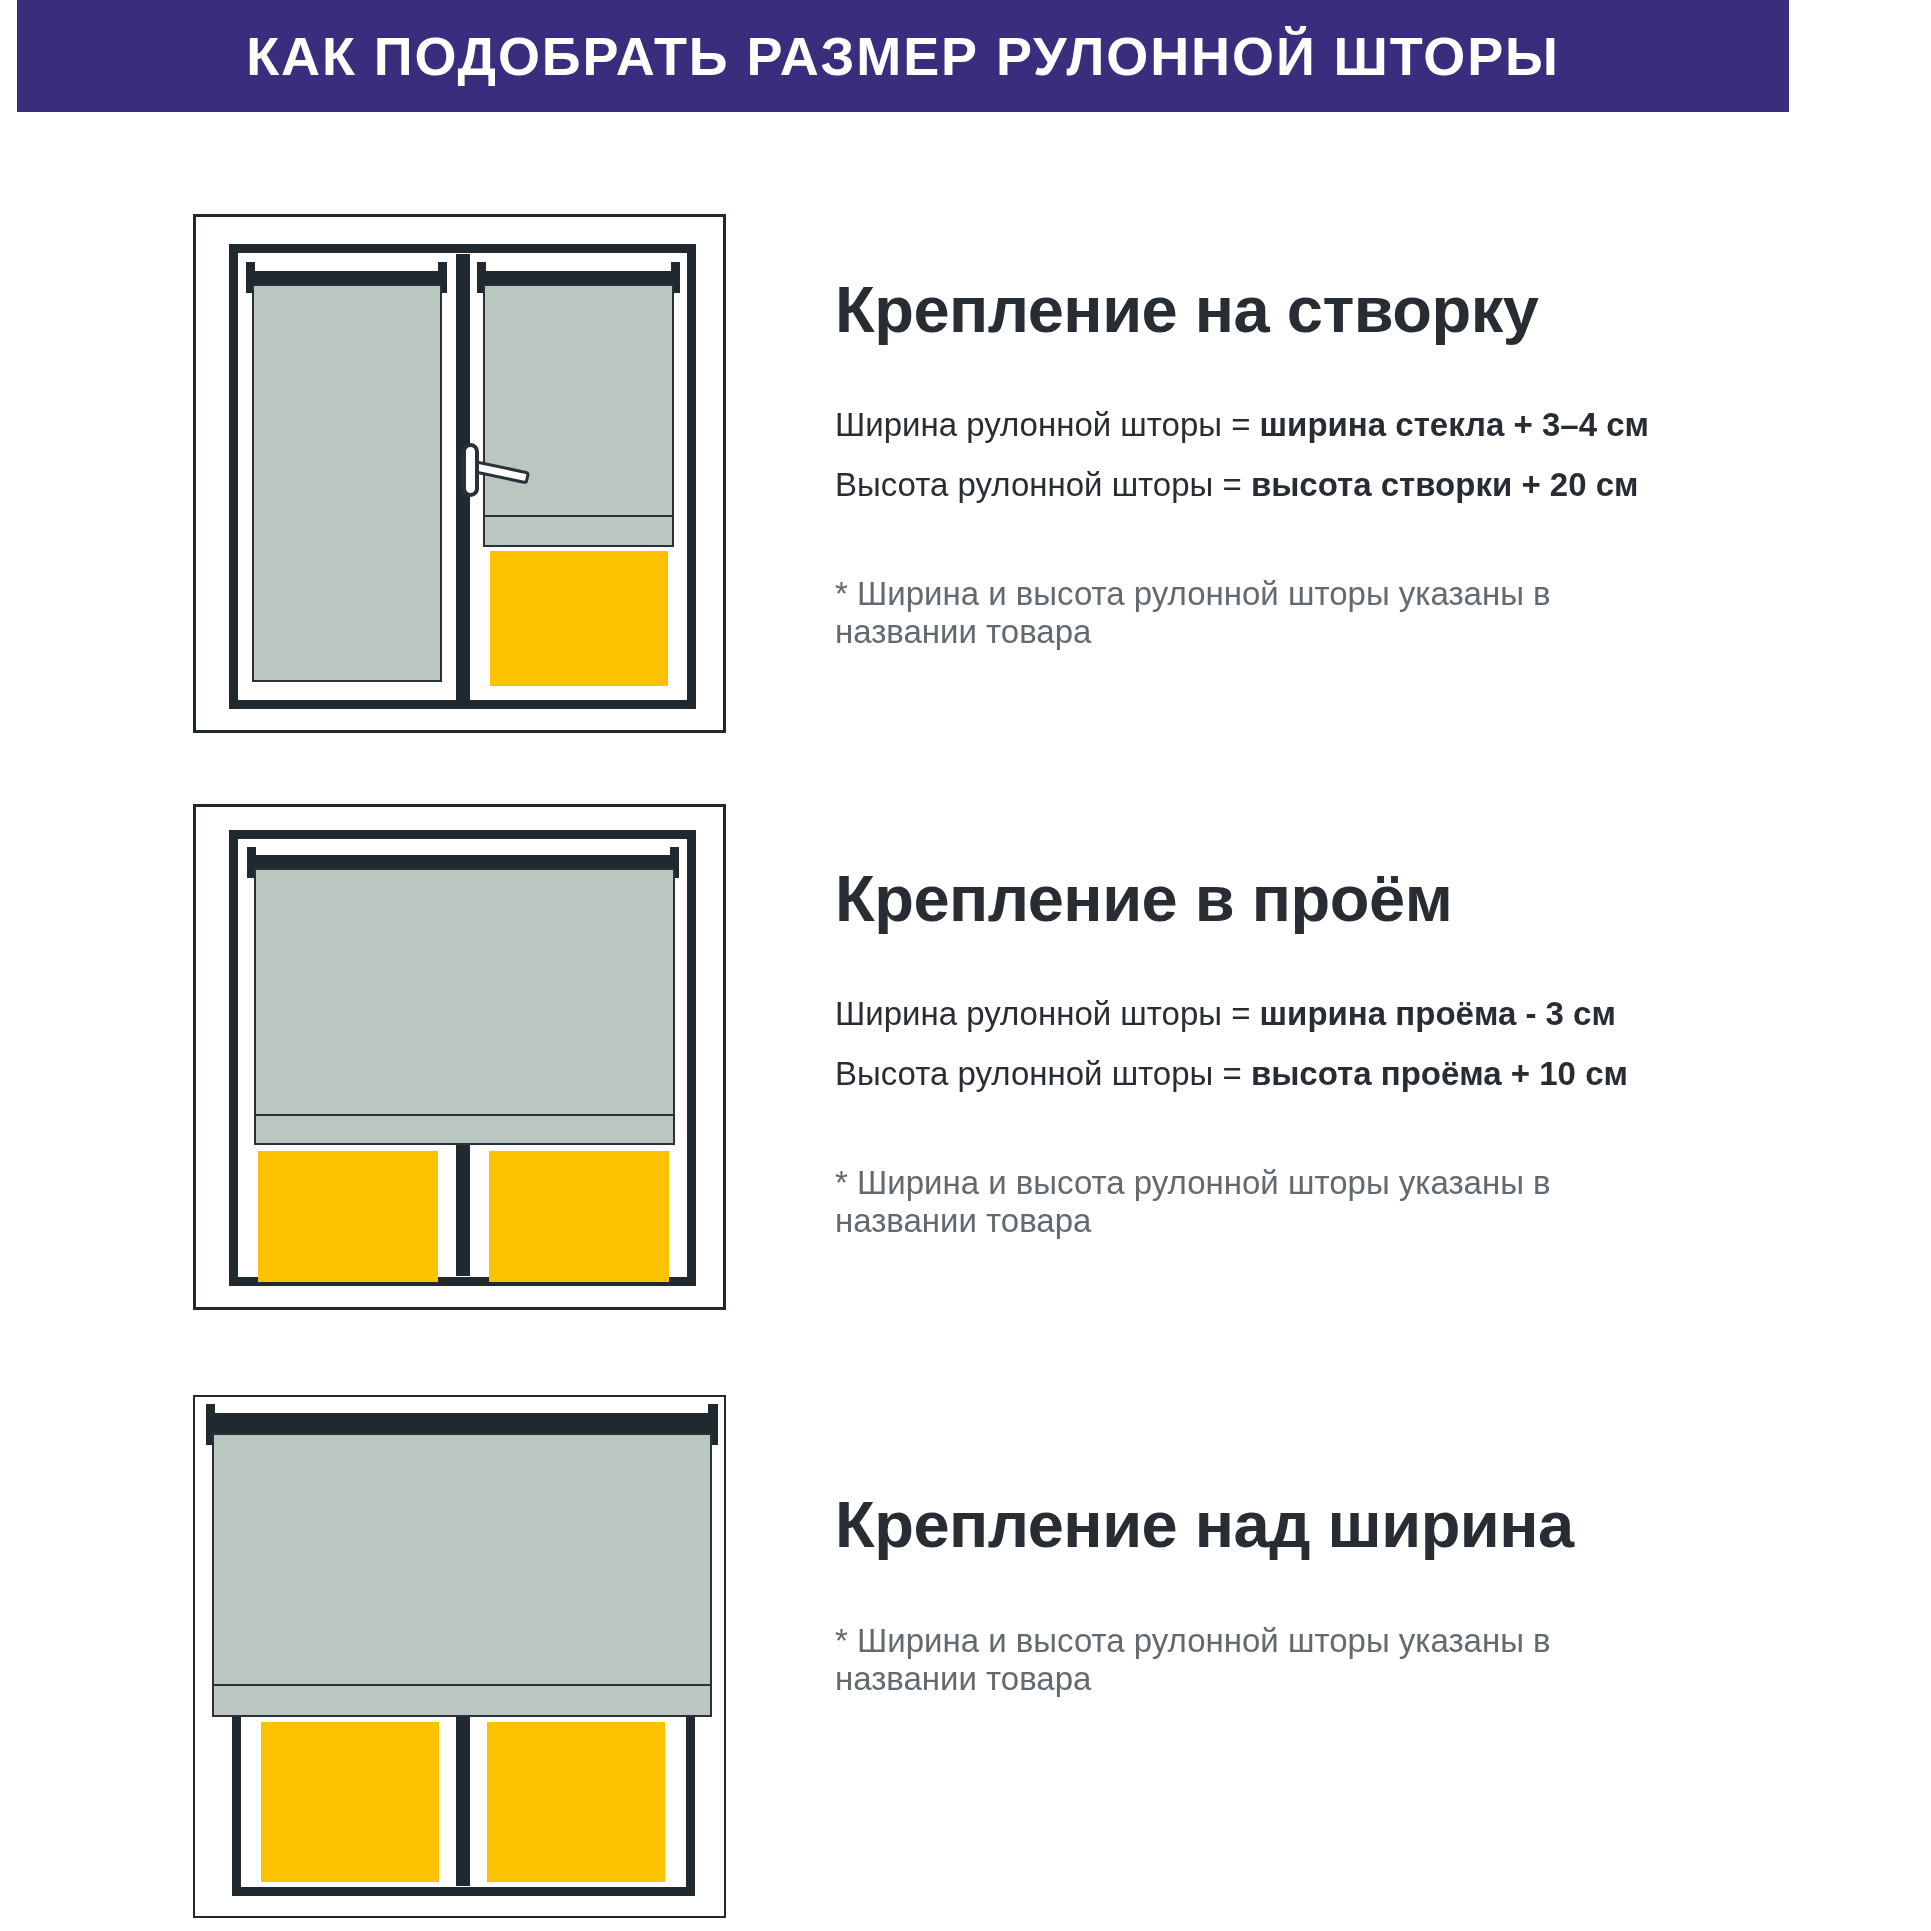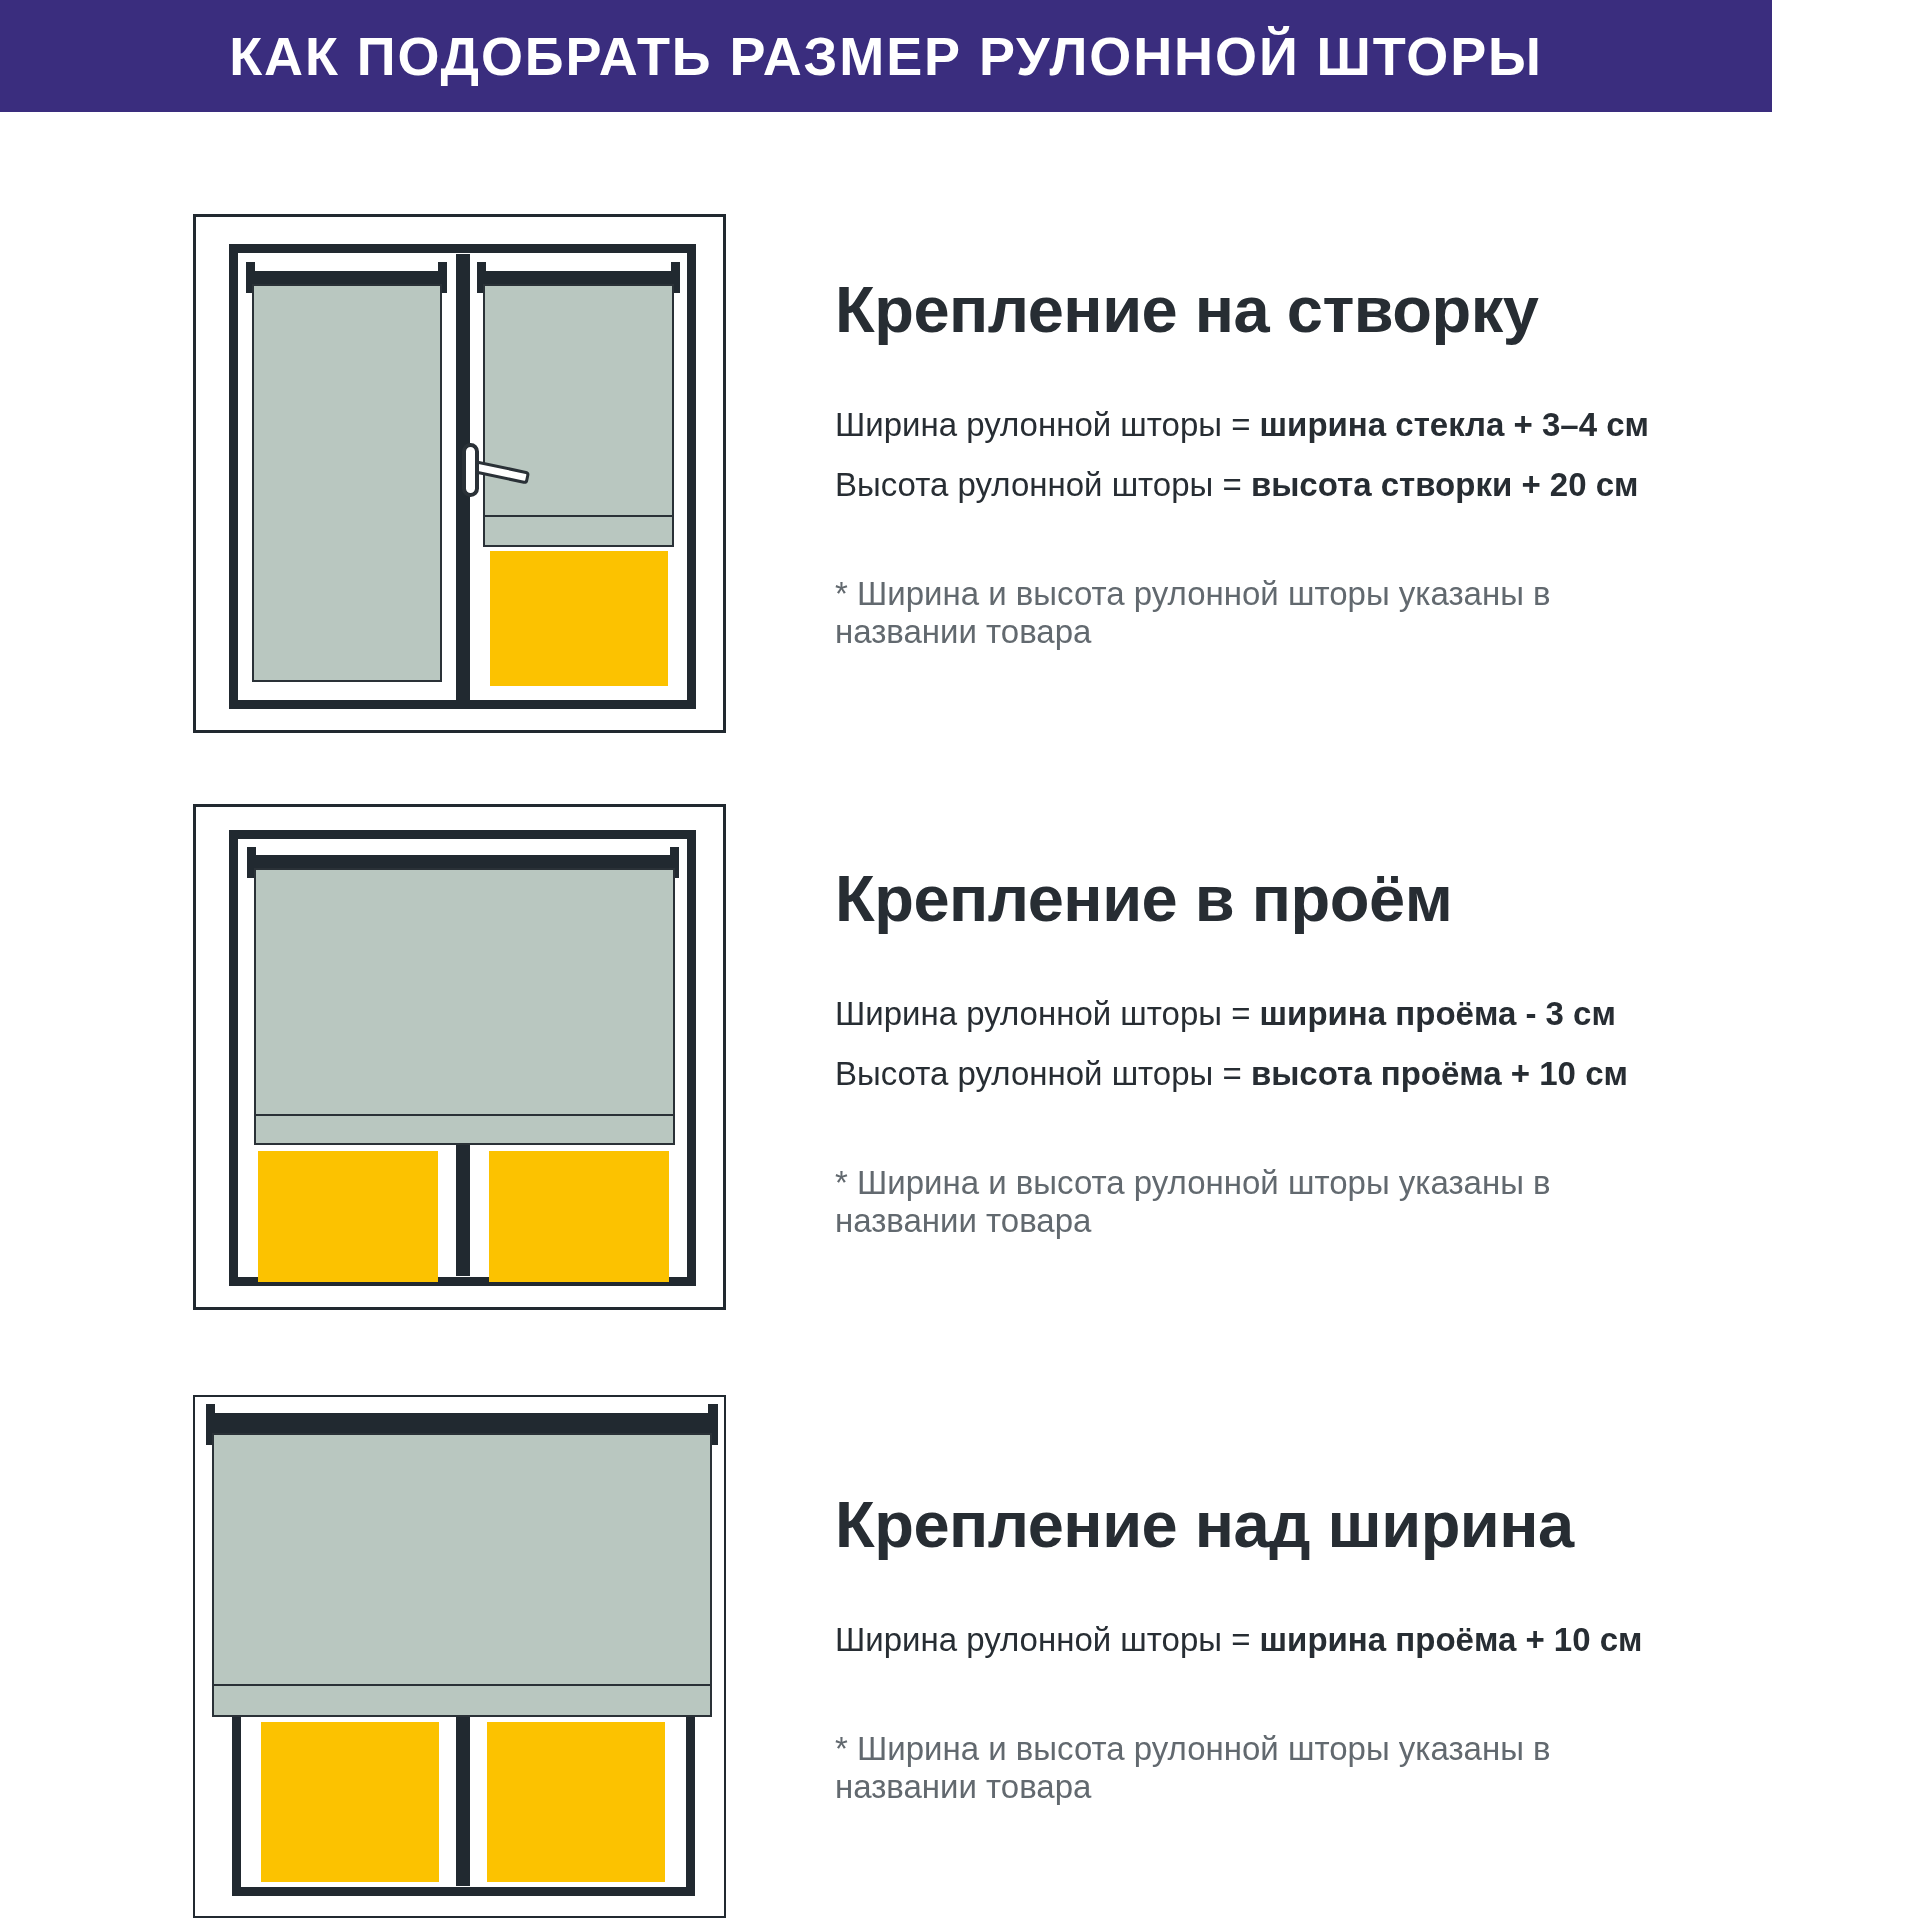--- a/index.html
+++ b/index.html
@@ -13,21 +13,21 @@
     --white:#FFFFFF;
   }
   *{margin:0;padding:0;box-sizing:border-box;}
   html,body{background:#fff;}
   body{
     width:1931px;height:1931px;position:relative;overflow:hidden;
     font-family:"Liberation Sans","DejaVu Sans",sans-serif;
   }
   
   .banner{
-    position:absolute;left:0;top:0;width:1772px;height:112px;
+    position:absolute;left:17px;top:0;width:1772px;height:112px;
     background:var(--purple);
     display:flex;align-items:center;justify-content:center;
   }
   .banner h1{
     color:#fff;font-size:54px;font-weight:700;letter-spacing:1.9px;
     text-transform:uppercase;white-space:nowrap;
   }
   
   .txt{position:absolute;left:835px;width:840px;}
   .txt h2{font-size:65px;font-weight:700;color:var(--text);letter-spacing:-0.5px;}
@@ -126,17 +126,16 @@
   <div class="abs inkbar" style="left:13.5px;top:16.4px;width:506px;height:19.3px;"></div>
   <div class="abs inkbar" style="left:10.6px;top:6.8px;width:9.7px;height:41px;"></div>
   <div class="abs inkbar" style="left:513px;top:6.8px;width:9.7px;height:41px;"></div>
   <div class="abs canvas" style="left:17.4px;top:36px;width:500px;height:254px;"></div>
   <div class="abs canvas" style="left:17.4px;top:287px;width:500px;height:33px;"></div>
 </div>
 
 <div class="txt" style="top:1487px;">
   <h2>Крепление над ширина</h2>
   <div class="formulas">
-    <div class="formula"><span>Ширина рулонной шторы = </span><span class="val">ширина проёма + 10 см</span></div>
   </div>
   <div class="footnote">* Ширина и высота рулонной шторы указаны в названии товара</div>
 </div>
 
 
 </body></html>

